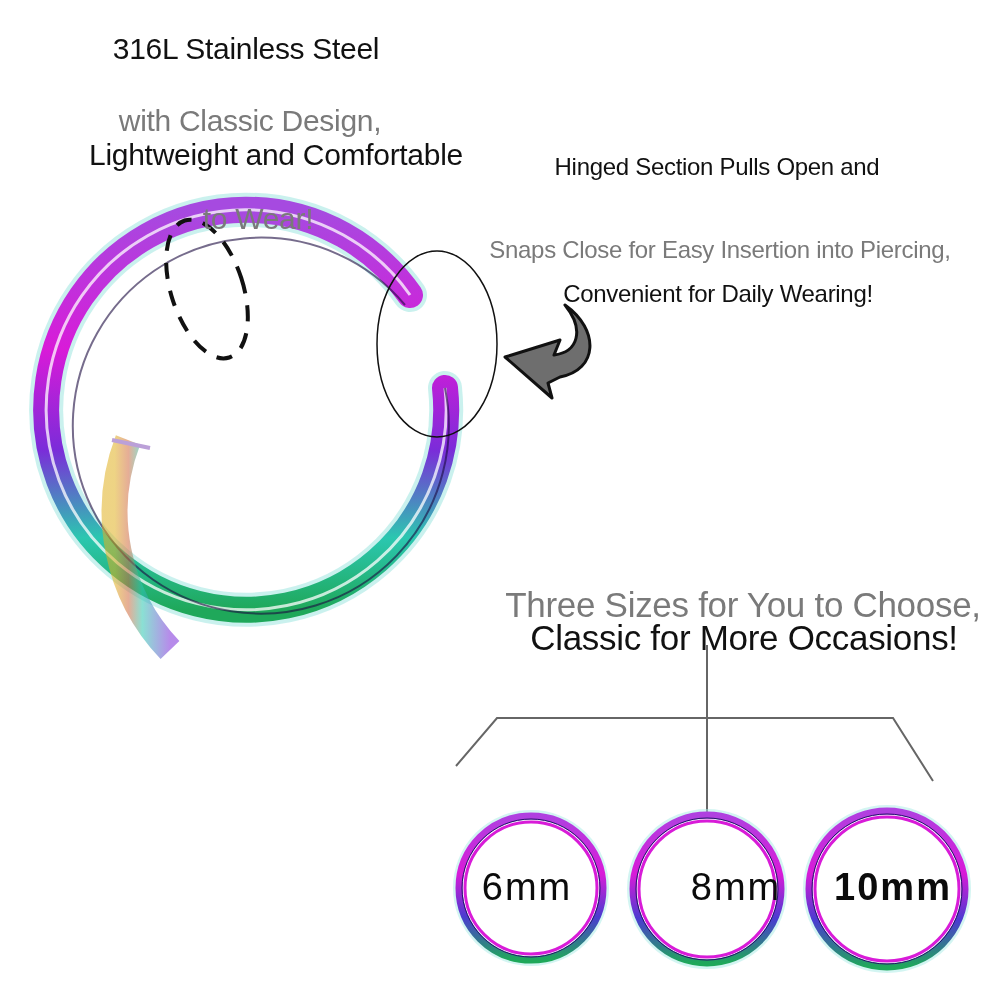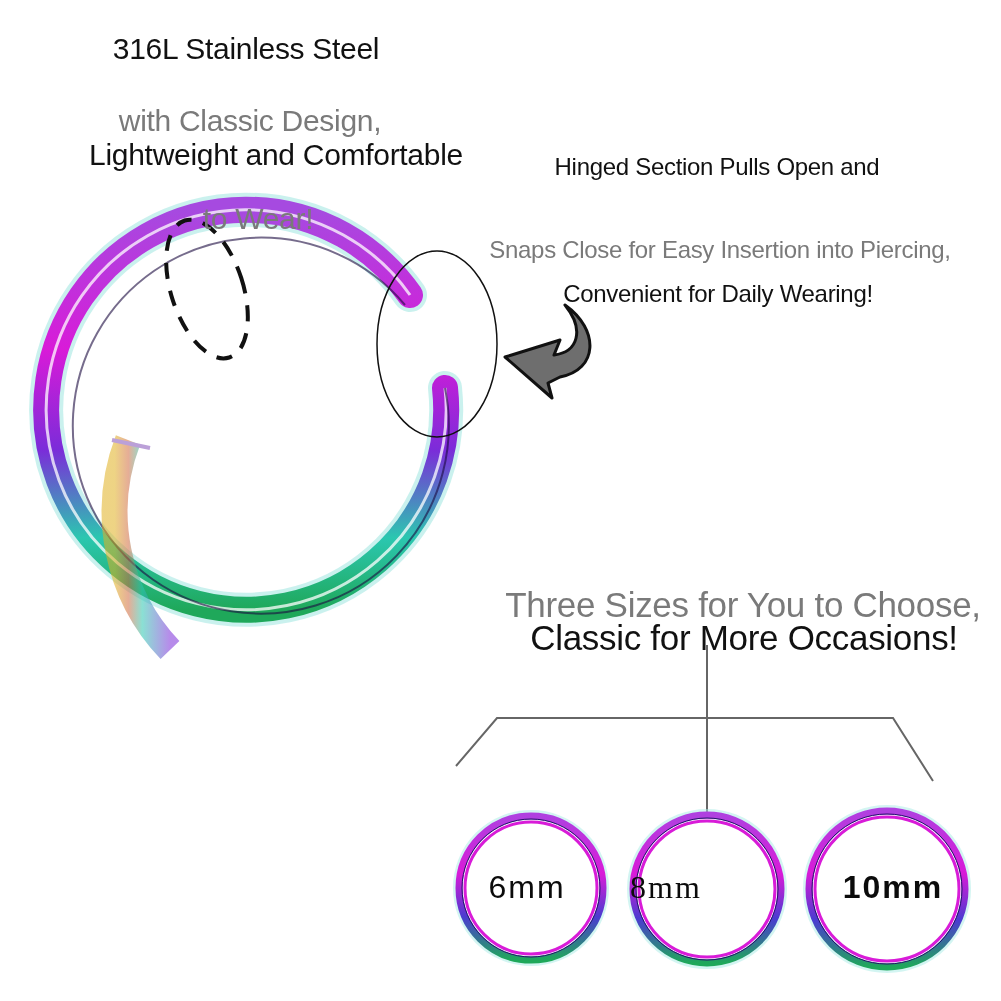--- a/index.html
+++ b/index.html
@@ -4,21 +4,21 @@
 <style>
   html, body { margin:0; padding:0; background:#ffffff; }
   body { width:1001px; height:1001px; position:relative; overflow:hidden; font-family:"Liberation Sans", sans-serif; }
   .txt { position:absolute; white-space:nowrap; text-align:center; transform:translateX(-50%); letter-spacing:-0.3px; }
   .dark { color:#111111; }
   .gray { color:#7a7a7a;margin-top:15px; }
   .t1 { font-size:30px; }
   .t2 { font-size:24px; }
   .t3 { font-size:35px;text-align:center; }
   svg.layer { position:absolute; left:0; top:0; }
-  .size-label { position:absolute; font-size:32px; color:#0b0b0b; transform:translate(-50%,-50%); letter-spacing:2px; white-space:nowrap; }
+  .size-label { position:absolute; font-size:38px; color:#0b0b0b; transform:translate(-50%,-50%); letter-spacing:2px; white-space:nowrap; }
 </style>
 </head>
 <body>
 
 <svg class="layer" width="1001" height="1001" viewBox="0 0 1001 1001">
   <defs>
     <linearGradient id="ringGrad" x1="0" y1="0" x2="0" y2="1">
       <stop offset="0" stop-color="#a64ae0"></stop>
       <stop offset="0.35" stop-color="#d81bd8"></stop>
       <stop offset="0.6" stop-color="#7b2cd9"></stop>
@@ -94,14 +94,14 @@
   <div class="txt t2 gray" style="left:720px; top:221px;">Snaps Close for Easy Insertion into Piercing,</div>
   <div class="txt t2 dark" style="left:718px; top:280px;">Convenient for Daily Wearing!</div>
 </div>
 
 <div>
   <div class="txt t3 gray" style="left:743px; top:570px;">Three Sizes for You to Choose,</div>
   <div class="txt t3 dark" style="left:744px; top:618px;">Classic for More Occasions!</div>
 </div>
 
 <div class="size-label" style="left:527px; top:887px;">6mm</div>
-<div class="size-label" style="left:666px; top:887px;font-family:Liberation Serif, serif;">8mm</div>
+<div class="size-label" style="left:736px; top:887px;">8mm</div>
 <div class="size-label" style="left:893px; top:887px;font-weight:bold;">10mm</div>
 
 </body></html>

